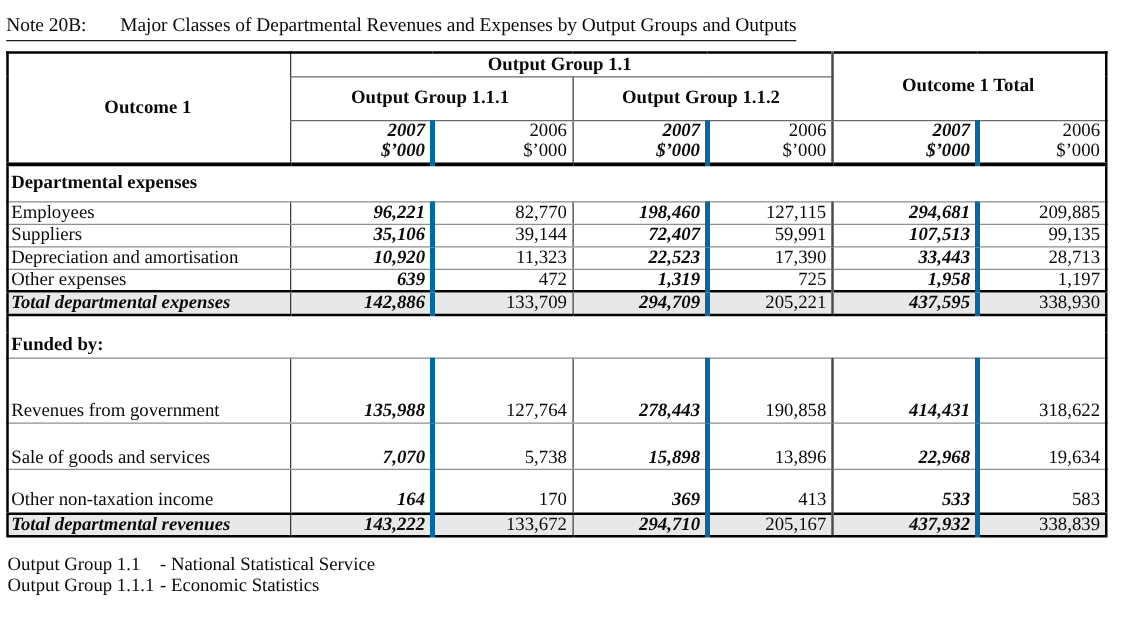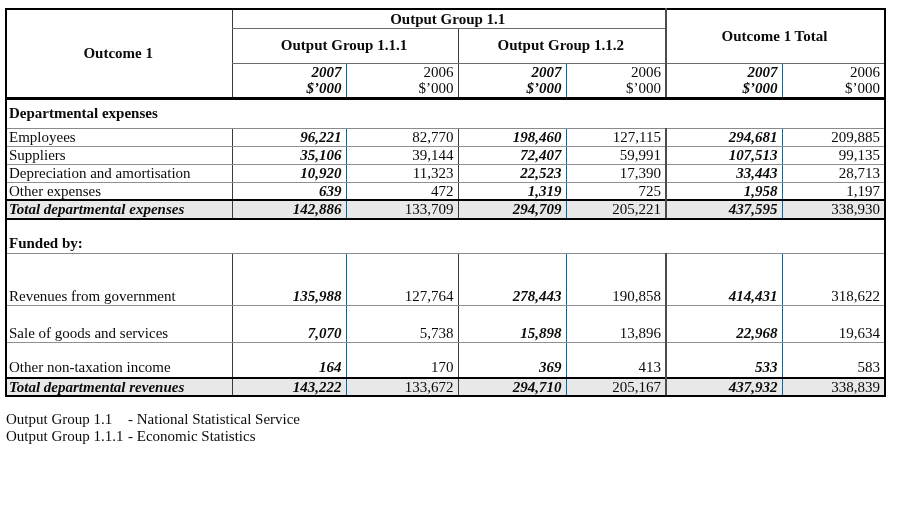--- a/index.html
+++ b/index.html
@@ -35,21 +35,21 @@
     overflow: hidden;
     vertical-align: middle;
     line-height: 1.1;
   }
   .num { text-align: right; }
   .b   { font-weight: bold; font-style: italic; }
   .bi  { font-weight: bold; font-style: italic; }
 
   
   .bl-dark  { border-left: 1px solid #3a3a3a; }
-  .bl-faint { border-left: 1px solid #0369a1; }
+  .bl-faint { border-left: 4px solid #0369a1; }
   .bl-thick { border-left: 2px solid #4c4c4c; }
 
   
   tr.hrow-a { height: 19px; }
   tr.hrow-b { height: 35px; }
   tr.hrow-c { height: 35px; }
   td.h-outcome {
     text-align: center; font-weight: bold;
     vertical-align: middle; padding-bottom: 32px;
     border-bottom: 3px solid #000;
@@ -103,20 +103,23 @@
 
   
   .footnotes { margin: 14px 0 0 6px; font-size: 15px; line-height: 17px; }
   .fn-label { display: inline-block; width: 122px; }
 </style>
 </head>
 <body>
 
 <div class="page">
 
+  <div class="title-wrap">
+    <span class="title-u"><span>Note 20B:</span><span class="title-gap"></span><span>Major Classes of Departmental Revenues and Expenses by Output Groups and Outputs</span></span>
+  </div>
 
   <table class="fin">
     <colgroup>
       <col style="width:226px">
         <col style="width:114px">
         <col style="width:112px">
       <col style="width:108px">
         <col style="width:100px">
         <col style="width:116px">
         <col style="width:103px">

